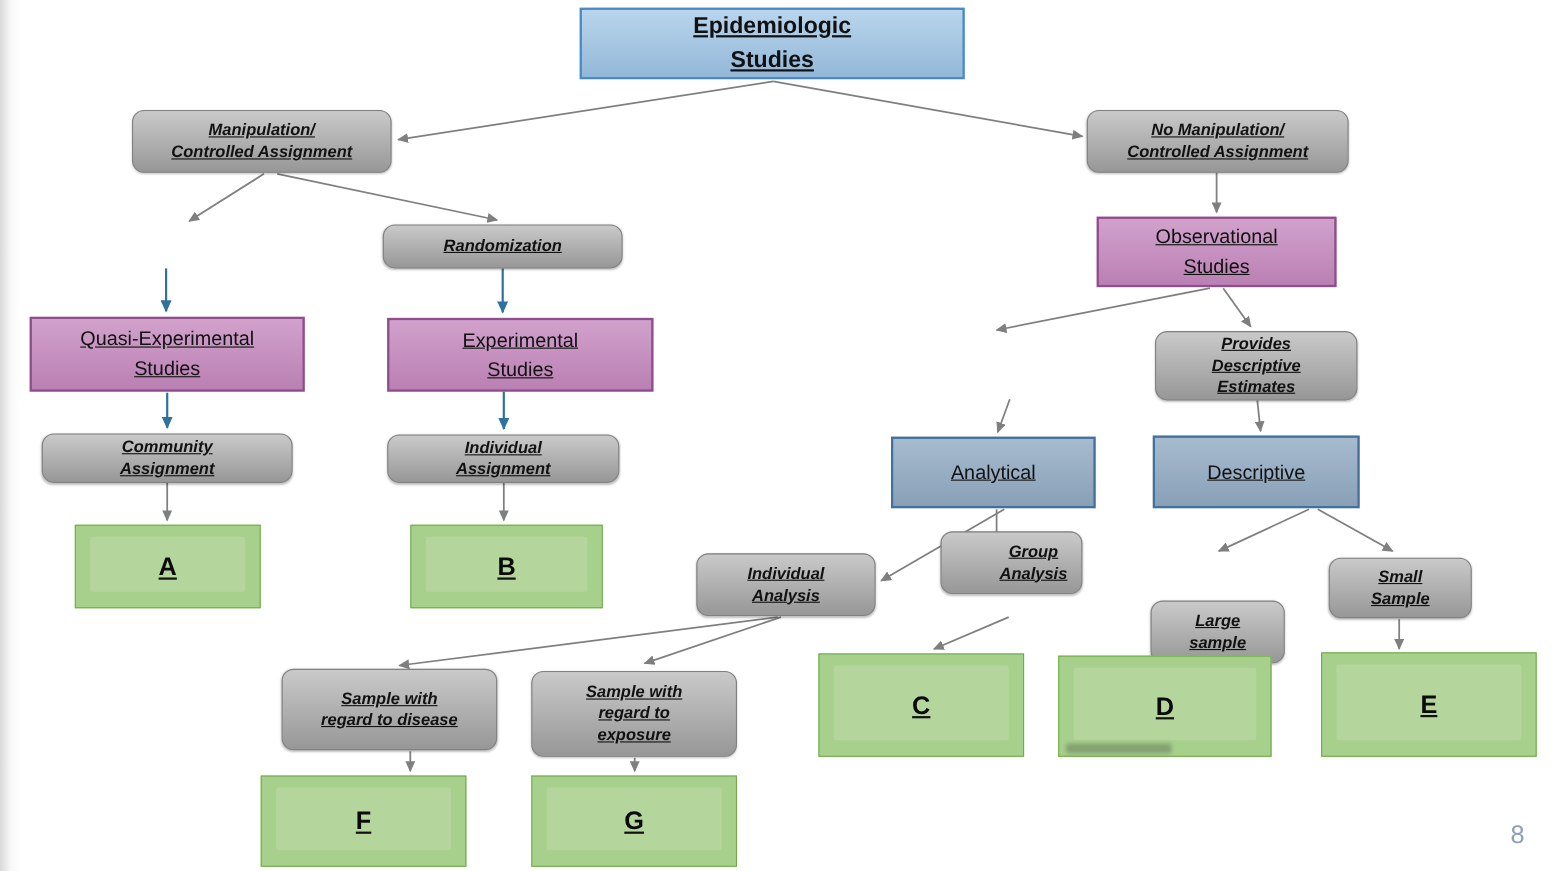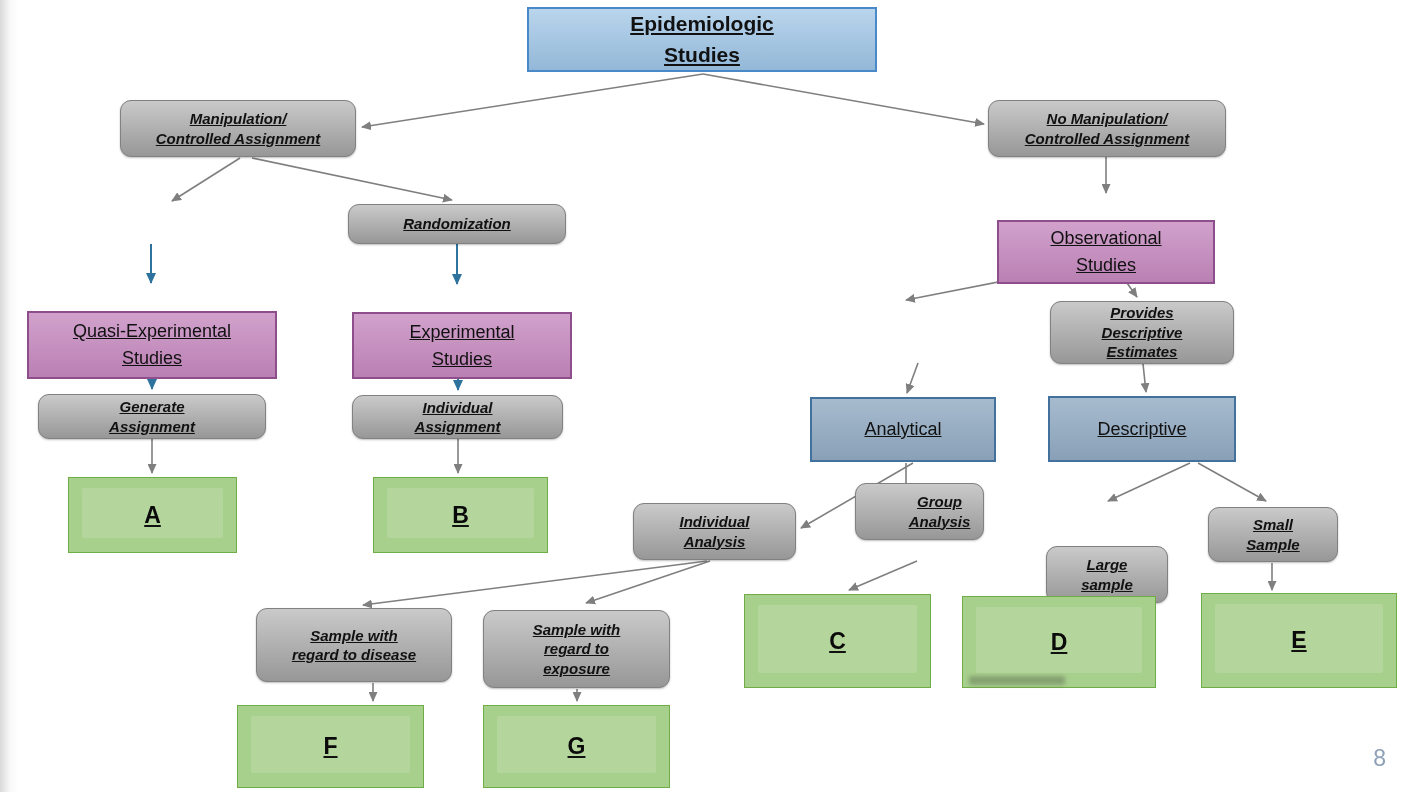--- a/index.html
+++ b/index.html
@@ -26,21 +26,21 @@
     background-color:var(--gray_fill);
     background-image:linear-gradient(180deg, rgba(255,255,255,.32), rgba(0,0,0,.14));
     border:1.5px solid var(--gray_border);border-radius:11px;
     font-style:italic;font-weight:700;font-size:15px;line-height:1.3;
     box-shadow:0 1px 2px rgba(0,0,0,.25);
   }
   .node.purple{
     background-color:var(--purple_fill);
     background-image:linear-gradient(180deg, rgba(255,255,255,.22), rgba(0,0,0,.05));
     border:2px solid var(--purple_border);
-    font-size:18px;line-height:1.5;font-weight:400;margin-top:23px;
+    font-size:18px;line-height:1.5;font-weight:400;
   }
   .node.steel{
     background-color:var(--steel_fill);
     background-image:linear-gradient(180deg, rgba(255,255,255,.20), rgba(0,0,0,.06));
     border:2px solid var(--steel_border);
     font-size:18px;font-weight:400;
   }
   .node.green{
     background-color:var(--green_fill);
     border:1.5px solid var(--green_border);
@@ -111,24 +111,24 @@
 
   <div class="node gray" style="left:120px;top:100px;width:236px;height:57px;">Manipulation/
 Controlled Assignment</div>
   <div class="node gray" style="left:988px;top:100px;width:238px;height:57px;">No Manipulation/
 Controlled Assignment</div>
 
   <div class="node gray" style="left:348px;top:204px;width:218px;height:40px;">Randomization</div>
 
   <div class="node purple" style="left:27px;top:288px;width:250px;height:68px;">Quasi-Experimental
 Studies</div>
-  <div class="node purple" style="left:352px;top:289px;width:220px;height:67px;text-align:center;">Experimental
+  <div class="node purple" style="left:352px;top:289px;width:242px;height:67px;text-align:center;">Experimental
 Studies</div>
 
-  <div class="node gray" style="left:38px;top:394px;width:228px;height:45px;">Generate
+  <div class="node gray" style="left:38px;top:394px;width:228px;height:45px;">Community
 Assignment</div>
   <div class="node gray" style="left:352px;top:395px;width:211px;height:44px;">Individual
 Assignment</div>
 
   <div class="node purple" style="left:997px;top:197px;width:218px;height:64px;">Observational
 Studies</div>
 
   <div class="node gray" style="left:1050px;top:301px;width:184px;height:63px;">Provides
 Descriptive
 Estimates</div>

